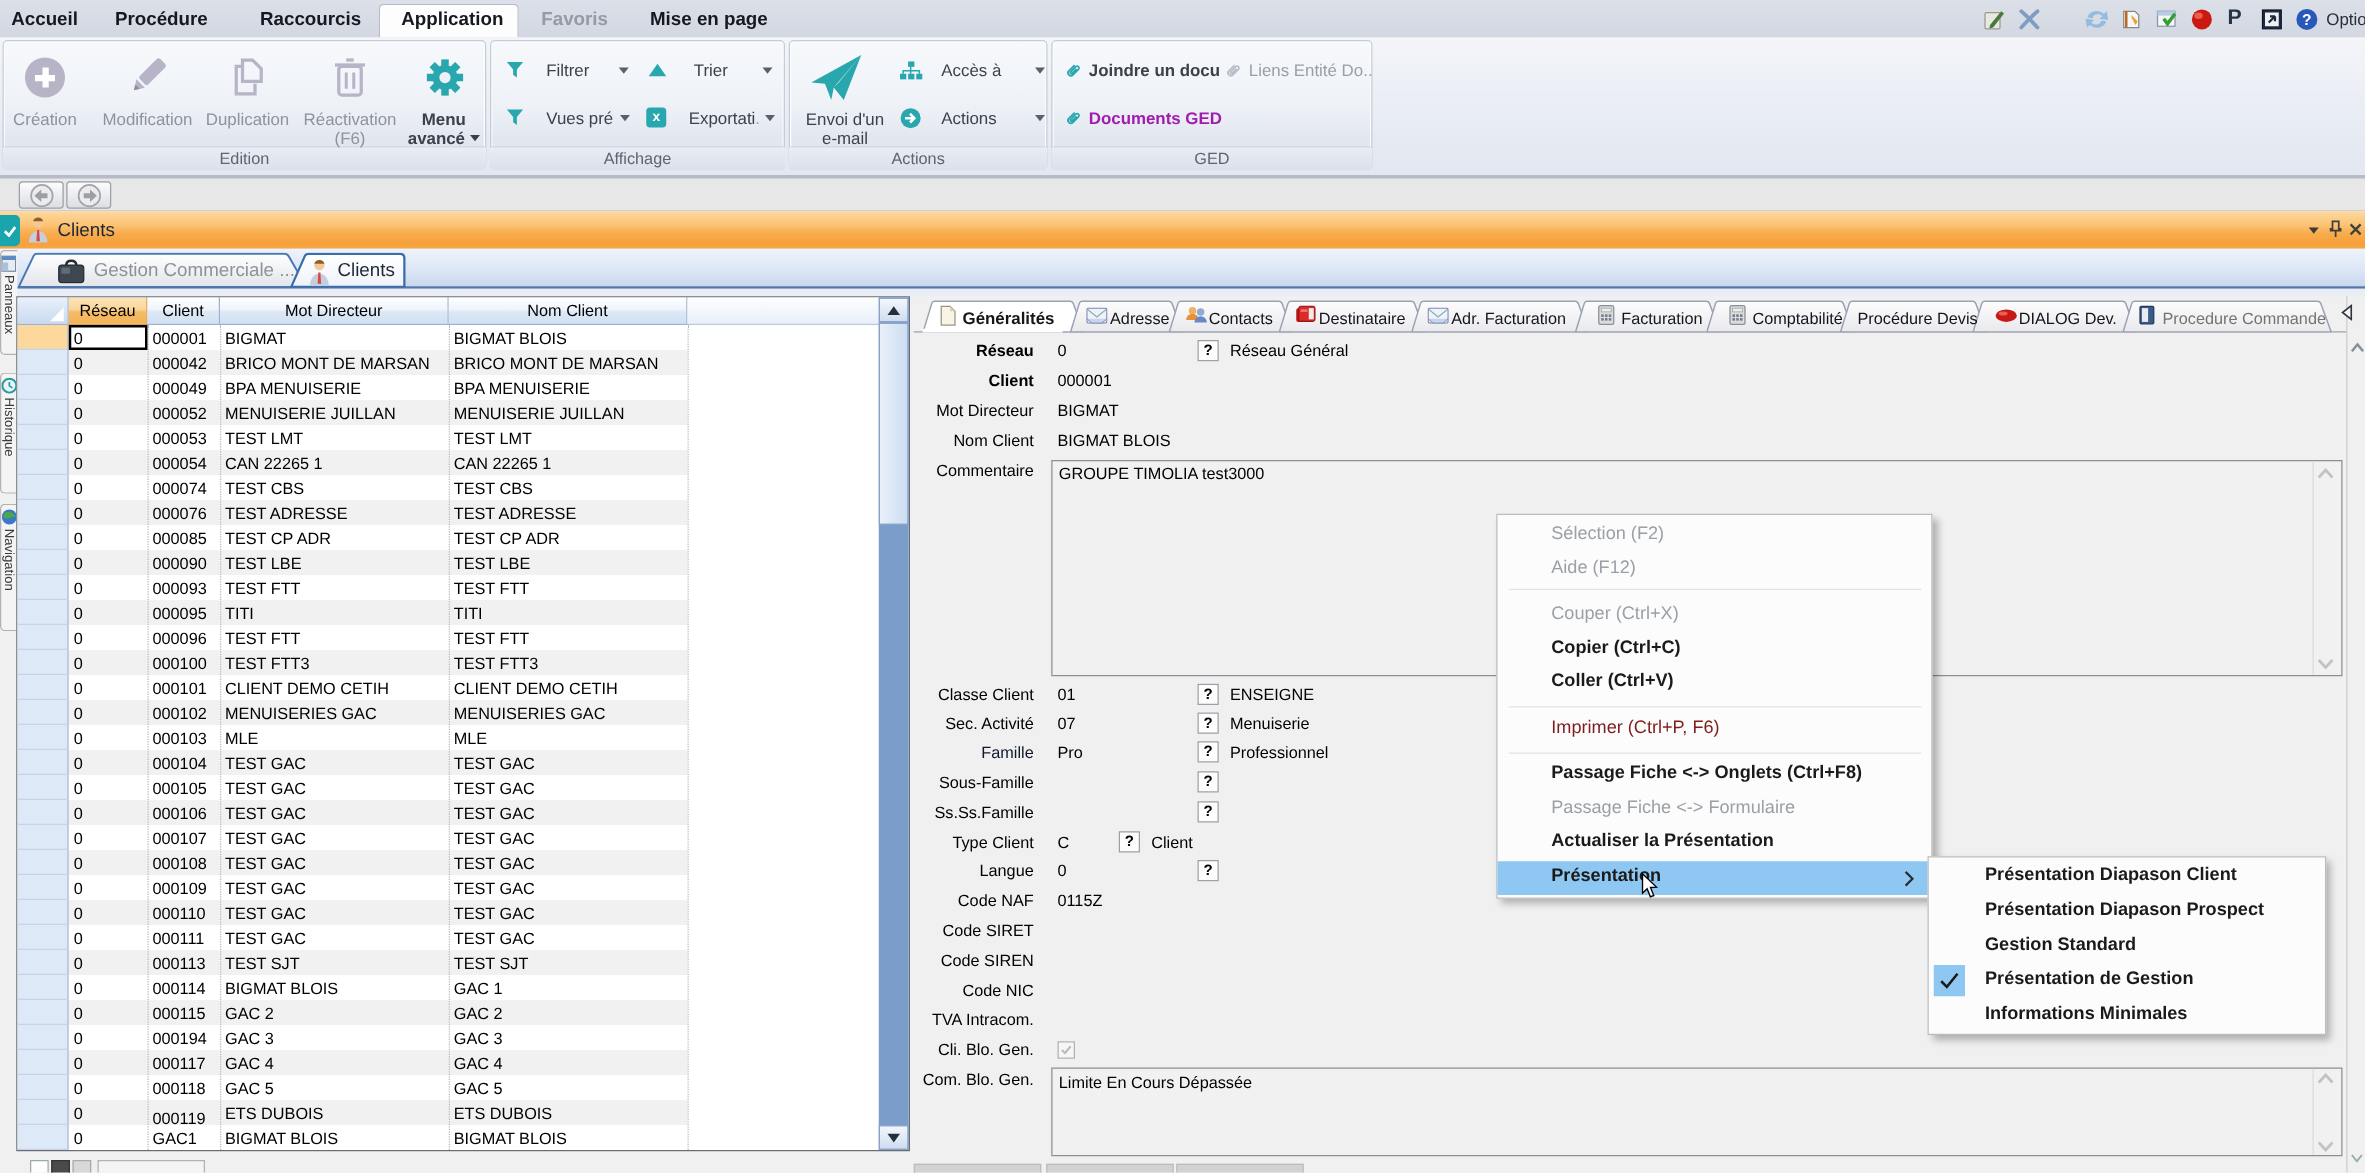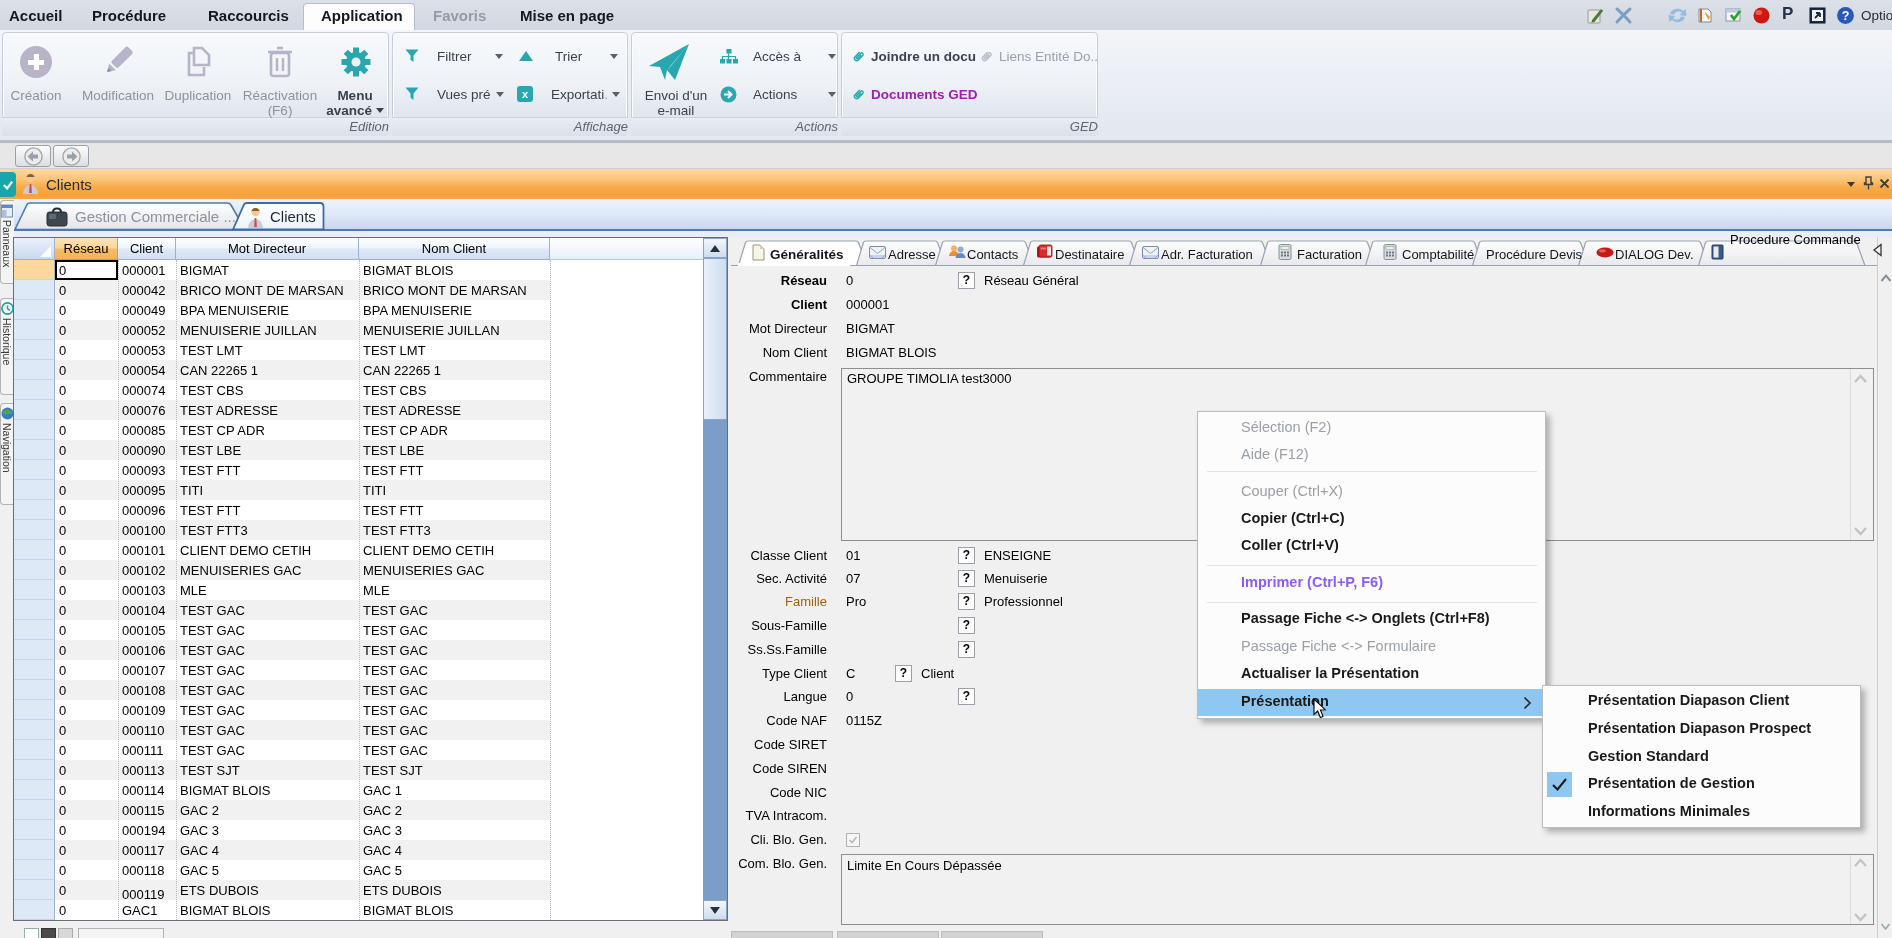--- a/index.html
+++ b/index.html
@@ -1,19 +1,19 @@
 <!DOCTYPE html>
 <html><head><meta charset="utf-8"><style>
 *{margin:0;padding:0}
 html,body{width:1892px;height:938px;overflow:hidden}
 body{font-family:"Liberation Sans",sans-serif;background:#f0f0f0;position:relative}
 .abs{position:absolute}
 .mitem{top:7px;font-size:15px;font-weight:600;color:#15181e}
 .rgroup{background:linear-gradient(180deg,#f7f9fc 0%,#eef2f7 50%,#e3e8f0 75%,#dde3ec 100%);border:1px solid #c7cdd7;border-radius:4px;box-sizing:border-box;box-shadow:inset 0 0 0 1px #fbfcfe}
-.rcap{height:19px;background:linear-gradient(180deg,#e9edf4,#dbe0ea);border-top:1px solid #ccd2dc;border-radius:0 0 4px 4px;box-sizing:border-box;text-align:right;font-style:italic;font-size:13px;color:#5e6470;line-height:18px}
+.rcap{height:19px;background:linear-gradient(180deg,#e9edf4,#dbe0ea);border-top:1px solid #ccd2dc;border-radius:0 0 4px 4px;box-sizing:border-box;text-align:center;font-size:13px;color:#5e6470;line-height:18px}
 .rlbl{top:0;font-size:13.5px;color:#3c424c}
 .rlblg{font-size:13.5px;color:#8e929c;text-align:center;line-height:15px}
 .gtxt{font-size:13px;color:#000;white-space:nowrap}
 </style></head><body>
 
 <div class="abs" style="left:0;top:0;width:1892px;height:30px;background:linear-gradient(180deg,#dce0e8,#d2d7e1)"></div>
 <div class="abs" style="left:303px;top:3px;width:112px;height:27px;background:#fdfdfe;border:1px solid #b6bcc8;border-bottom:none;border-radius:4px 4px 0 0;box-sizing:border-box"></div>
 <span class="abs mitem" style="left:9px">Accueil</span>
 <span class="abs mitem" style="left:92px">Procédure</span>
 <span class="abs mitem" style="left:208px">Raccourcis</span>
@@ -624,33 +624,33 @@
         <stop offset="0" stop-color="#fdfdfd"></stop>
         <stop offset="1" stop-color="#e9e9ed"></stop>
       </linearGradient>
     </defs>
     <path d="M0.5,25.5 L7.5,2.5 Q8,1 10,1 L156,1 Q158,1 158.7,3 L167,25.5 Z" fill="url(#ptg)" stroke="#9aa2b2" stroke-width="1.2"></path>
   </svg>
 <svg class="abs" style="left:1711px;top:244px;z-index:6" width="13" height="16" viewBox="0 0 13 16">
     <rect x="1" y="1" width="11" height="14" rx="1" fill="#3a5a88" stroke="#223a5c"></rect>
     <rect x="2.5" y="2.5" width="5" height="11" fill="#e8ecf2"></rect>
   </svg>
-<span class="abs" style="left:1730px;top:232px;font-size:13.5px;font-size:13px;color:#000000;z-index:6;white-space:nowrap">Procedure Commande</span>
+<span class="abs" style="left:1730px;top:247px;font-size:13.5px;font-size:13px;color:#737373;z-index:6;white-space:nowrap">Procedure Commande</span>
 <div class="abs" style="left:738px;top:263px;width:112px;height:3px;background:#fff"></div>
 <svg class="abs" style="left:1870px;top:242px;z-index:6" width="16" height="16" viewBox="0 0 16 16">
     <path d="M11,2.5 L4,8 L11,13.5 Z" fill="#f2f2f2" stroke="#30353c" stroke-width="1.3"></path>
   </svg>
 <div class="abs" style="left:687px;top:273px;width:140px;text-align:right;font-size:13px;font-weight:bold;color:#000">Réseau</div>
 <div class="abs" style="left:687px;top:297px;width:140px;text-align:right;font-size:13px;font-weight:bold;color:#000">Client</div>
 <div class="abs" style="left:687px;top:321px;width:140px;text-align:right;font-size:13px;color:#000">Mot Directeur</div>
 <div class="abs" style="left:687px;top:345px;width:140px;text-align:right;font-size:13px;color:#000">Nom Client</div>
 <div class="abs" style="left:687px;top:369px;width:140px;text-align:right;font-size:13px;color:#000">Commentaire</div>
 <div class="abs" style="left:687px;top:548px;width:140px;text-align:right;font-size:13px;color:#000">Classe Client</div>
 <div class="abs" style="left:687px;top:571px;width:140px;text-align:right;font-size:13px;color:#000">Sec. Activité</div>
-<div class="abs" style="left:687px;top:594px;width:140px;text-align:right;font-size:13px;color:#a16207">Famille</div>
+<div class="abs" style="left:687px;top:594px;width:140px;text-align:right;font-size:13px;color:#0f172a">Famille</div>
 <div class="abs" style="left:687px;top:618px;width:140px;text-align:right;font-size:13px;color:#000">Sous-Famille</div>
 <div class="abs" style="left:687px;top:642px;width:140px;text-align:right;font-size:13px;color:#000">Ss.Ss.Famille</div>
 <div class="abs" style="left:687px;top:666px;width:140px;text-align:right;font-size:13px;color:#000">Type Client</div>
 <div class="abs" style="left:687px;top:689px;width:140px;text-align:right;font-size:13px;color:#000">Langue</div>
 <div class="abs" style="left:687px;top:713px;width:140px;text-align:right;font-size:13px;color:#000">Code NAF</div>
 <div class="abs" style="left:687px;top:737px;width:140px;text-align:right;font-size:13px;color:#000">Code SIRET</div>
 <div class="abs" style="left:687px;top:761px;width:140px;text-align:right;font-size:13px;color:#000">Code SIREN</div>
 <div class="abs" style="left:687px;top:785px;width:140px;text-align:right;font-size:13px;color:#000">Code NIC</div>
 <div class="abs" style="left:687px;top:808px;width:140px;text-align:right;font-size:13px;color:#000">TVA Intracom.</div>
 <div class="abs" style="left:687px;top:832px;width:140px;text-align:right;font-size:13px;color:#000">Cli. Blo. Gen.</div>
@@ -716,21 +716,21 @@
 <div class="abs" style="left:78px;top:928px;width:84px;height:10px;background:#f4f4f4;border:1px solid #b2b2b2"></div>
 <div class="abs" style="left:1197px;top:411px;width:349px;height:308px;background:#fcfcfc;border:1px solid #bcbcbc;box-sizing:border-box;box-shadow:4px 4px 6px rgba(0,0,0,0.28)"></div>
 <div class="abs" style="left:1198px;top:689px;width:347px;height:27px;background:#8fc7f3"></div>
 <div class="abs" style="left:1241px;top:419px;font-size:14.5px;color:#9aa0a6;font-weight:normal">Sélection (F2)</div>
 <div class="abs" style="left:1241px;top:446px;font-size:14.5px;color:#9aa0a6;font-weight:normal">Aide (F12)</div>
 <div class="abs" style="left:1207px;top:471px;width:330px;height:1px;background:#e2e2e2"></div>
 <div class="abs" style="left:1241px;top:483px;font-size:14.5px;color:#9aa0a6;font-weight:normal">Couper (Ctrl+X)</div>
 <div class="abs" style="left:1241px;top:510px;font-size:14.5px;color:#1a1a1a;font-weight:bold">Copier (Ctrl+C)</div>
 <div class="abs" style="left:1241px;top:537px;font-size:14.5px;color:#1a1a1a;font-weight:bold">Coller (Ctrl+V)</div>
 <div class="abs" style="left:1207px;top:565px;width:330px;height:1px;background:#e2e2e2"></div>
-<div class="abs" style="left:1241px;top:574px;font-size:14.5px;color:#8b5cf6;font-weight:bold">Imprimer (Ctrl+P, F6)</div>
+<div class="abs" style="left:1241px;top:574px;font-size:14.5px;color:#7f1d1d;font-weight:normal">Imprimer (Ctrl+P, F6)</div>
 <div class="abs" style="left:1207px;top:602px;width:330px;height:1px;background:#e2e2e2"></div>
 <div class="abs" style="left:1241px;top:610px;font-size:14.5px;color:#1a1a1a;font-weight:bold">Passage Fiche &lt;-&gt; Onglets (Ctrl+F8)</div>
 <div class="abs" style="left:1241px;top:638px;font-size:14.5px;color:#9aa0a6;font-weight:normal">Passage Fiche &lt;-&gt; Formulaire</div>
 <div class="abs" style="left:1241px;top:665px;font-size:14.5px;color:#1a1a1a;font-weight:bold">Actualiser la Présentation</div>
 <div class="abs" style="left:1241px;top:693px;font-size:14.5px;color:#1a1a1a;font-weight:bold">Présentation</div>
 <svg class="abs" style="left:1522px;top:696px" width="10" height="14" viewBox="0 0 10 14">
     <path d="M2.5,1.5 L8,7 L2.5,12.5" stroke="#2a2a2a" stroke-width="1.7" fill="none"></path>
   </svg>
 <div class="abs" style="left:1542px;top:685px;width:319px;height:143px;background:#fcfcfc;border:1px solid #bcbcbc;box-sizing:border-box;box-shadow:4px 4px 6px rgba(0,0,0,0.28)"></div>
 <div class="abs" style="left:1588px;top:692px;font-size:14.5px;color:#1a1a1a;font-weight:bold">Présentation Diapason Client</div>

